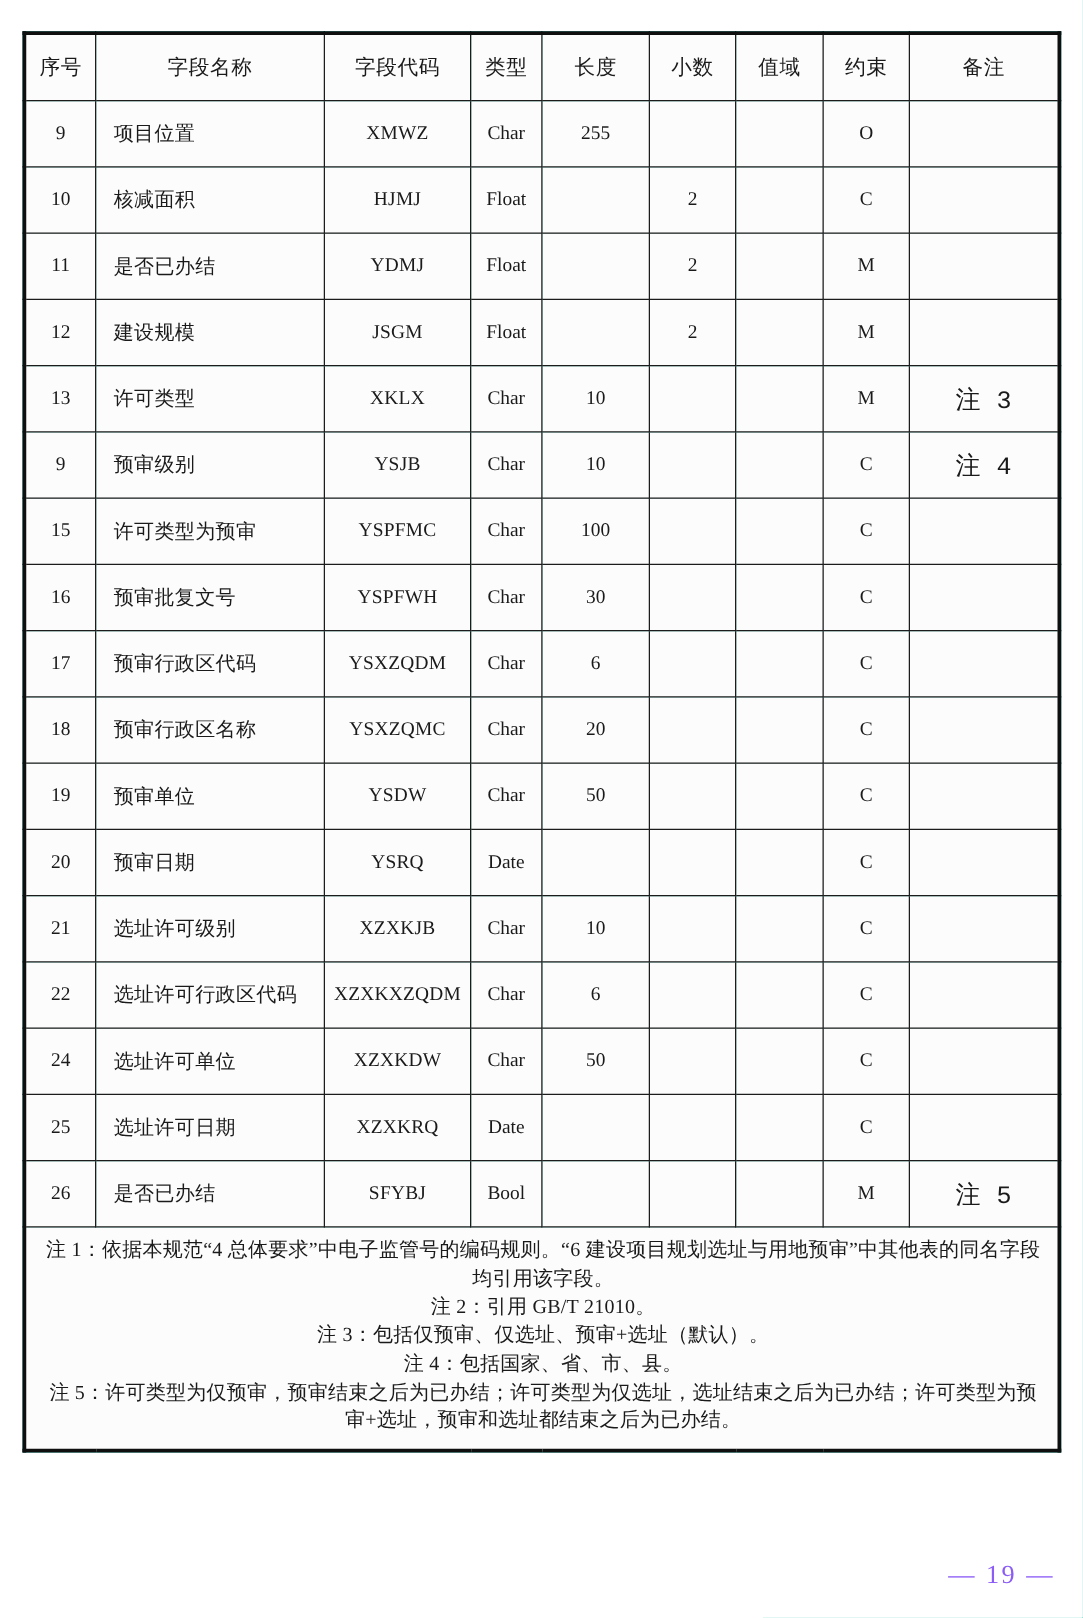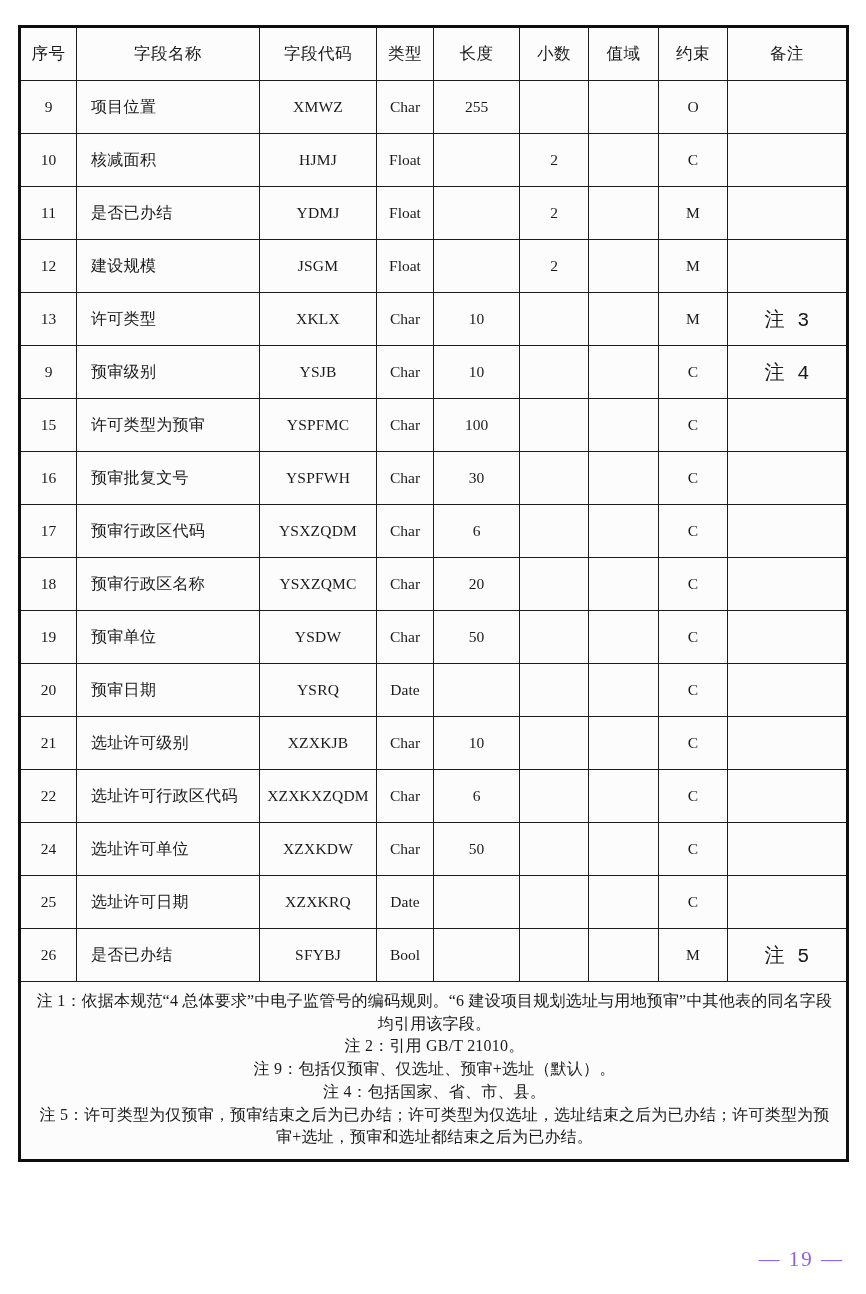--- a/index.html
+++ b/index.html
@@ -323,21 +323,21 @@
             <td class="len-cell"></td>
             <td class="dec-cell"></td>
             <td class="dom-cell"></td>
             <td class="cons-cell">M</td>
             <td class="rem-cell">注 5</td>
           </tr>
           <tr class="notes-row">
             <td class="notes-cell" colspan="9">
               <span class="note-line">注 1：依据本规范“4 总体要求”中电子监管号的编码规则。“6 建设项目规划选址与用地预审”中其他表的同名字段均引用该字段。</span>
               <span class="note-line">注 2：引用 GB/T 21010。</span>
-              <span class="note-line">注 9：包括仅预审、仅选址、预审+选址（默认）。</span>
+              <span class="note-line">注 3：包括仅预审、仅选址、预审+选址（默认）。</span>
               <span class="note-line">注 4：包括国家、省、市、县。</span>
               <span class="note-line">注 5：许可类型为仅预审，预审结束之后为已办结；许可类型为仅选址，选址结束之后为已办结；许可类型为预审+选址，预审和选址都结束之后为已办结。</span>
             </td>
           </tr>
         </tbody>
     </table>
   </div>
 
   <div class="page-number">— 19 —</div>
 

